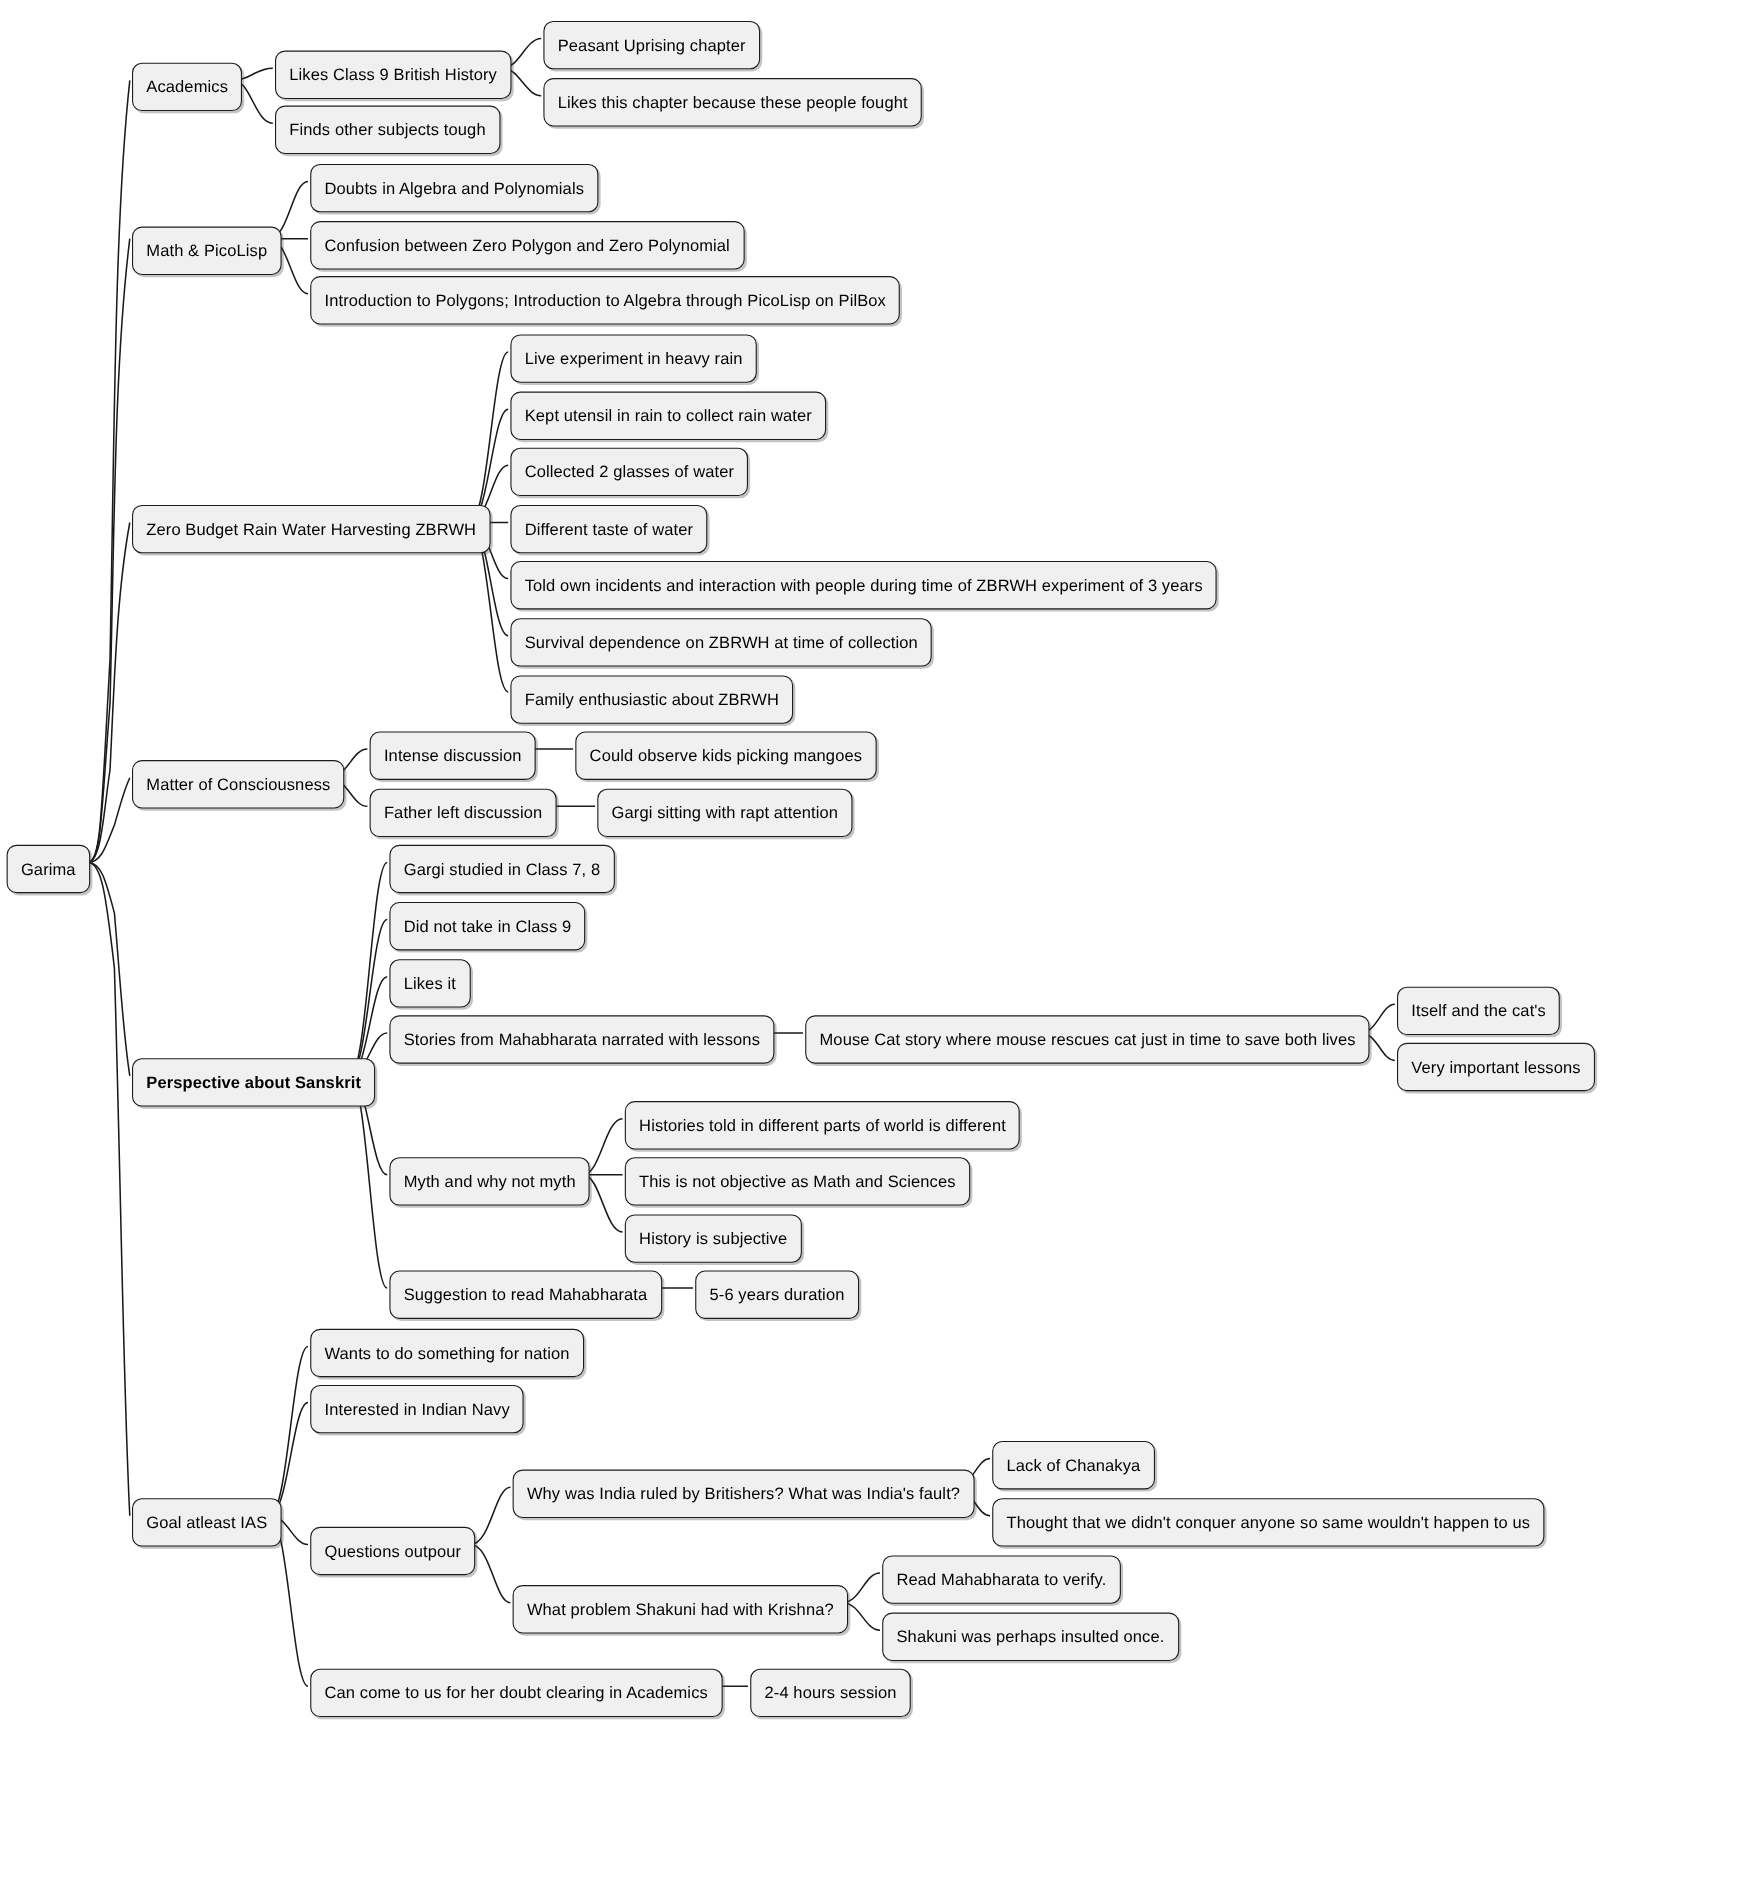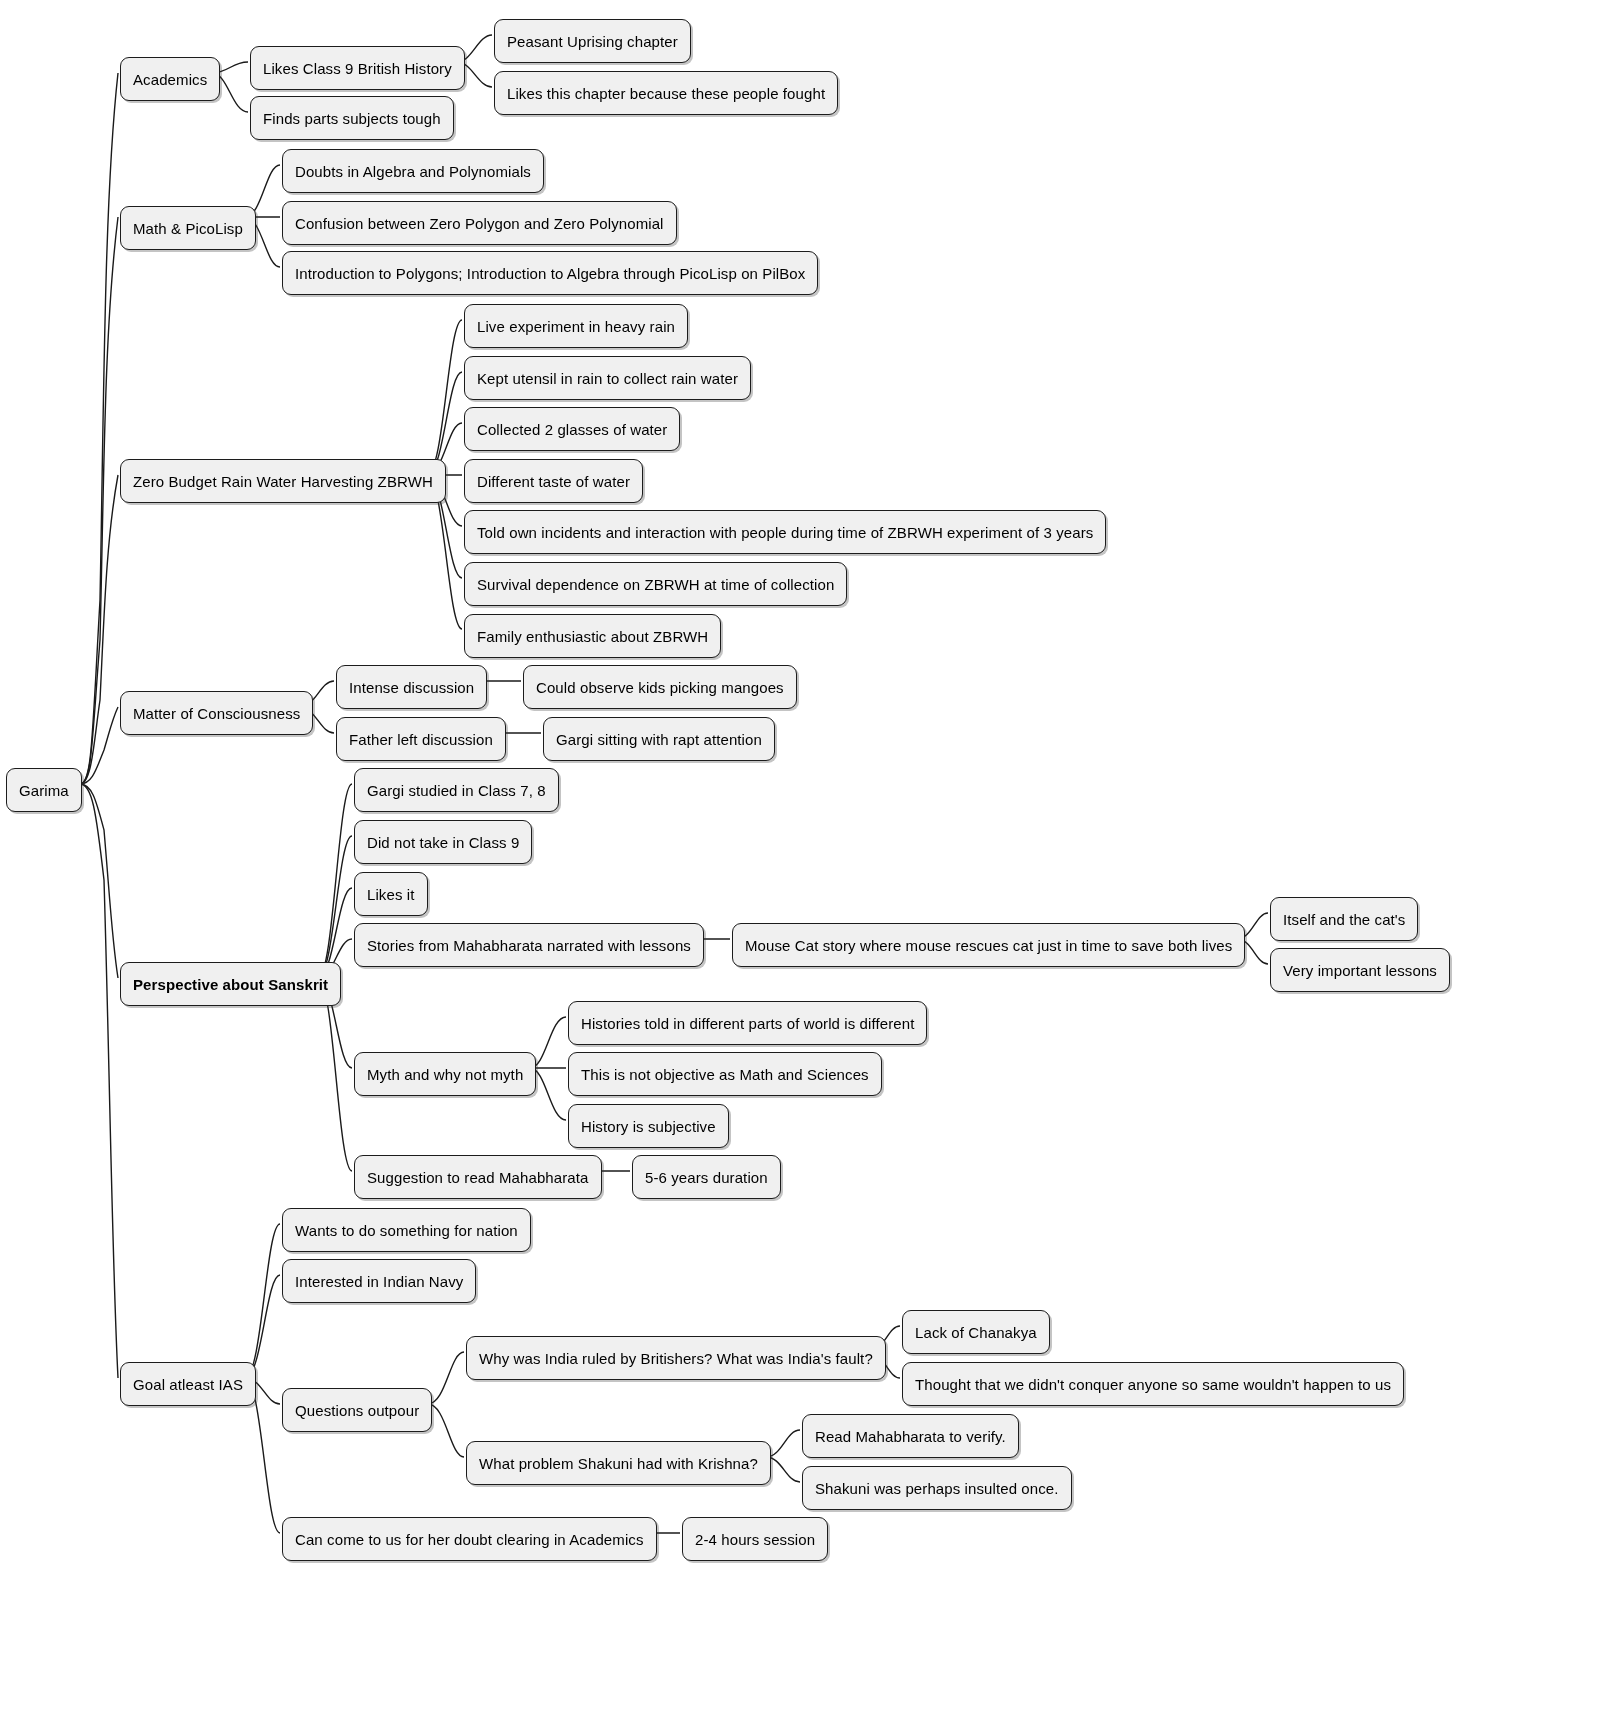--- a/index.html
+++ b/index.html
@@ -123,21 +123,21 @@
 
     <path d="M646,1533 L680,1533"></path>
   </svg>
 
   <div class="node root" style="left:6px; top:768px;">Garima</div>
 
   <div class="node" style="left:120px; top:57px;">Academics</div>
   <div class="node" style="left:250px; top:46px;">Likes Class 9 British History</div>
   <div class="node" style="left:494px; top:19px;">Peasant Uprising chapter</div>
   <div class="node" style="left:494px; top:71px;">Likes this chapter because these people fought</div>
-  <div class="node" style="left:250px; top:96px;">Finds parts subjects tough</div>
+  <div class="node" style="left:250px; top:96px;">Finds other subjects tough</div>
 
   <div class="node" style="left:120px; top:206px;">Math &amp; PicoLisp</div>
   <div class="node" style="left:282px; top:149px;">Doubts in Algebra and Polynomials</div>
   <div class="node" style="left:282px; top:201px;">Confusion between Zero Polygon and Zero Polynomial</div>
   <div class="node" style="left:282px; top:251px;">Introduction to Polygons; Introduction to Algebra through PicoLisp on PilBox</div>
 
   <div class="node" style="left:120px; top:459px;">Zero Budget Rain Water Harvesting ZBRWH</div>
   <div class="node" style="left:464px; top:304px;">Live experiment in heavy rain</div>
   <div class="node" style="left:464px; top:356px;">Kept utensil in rain to collect rain water</div>
   <div class="node" style="left:464px; top:407px;">Collected 2 glasses of water</div>

